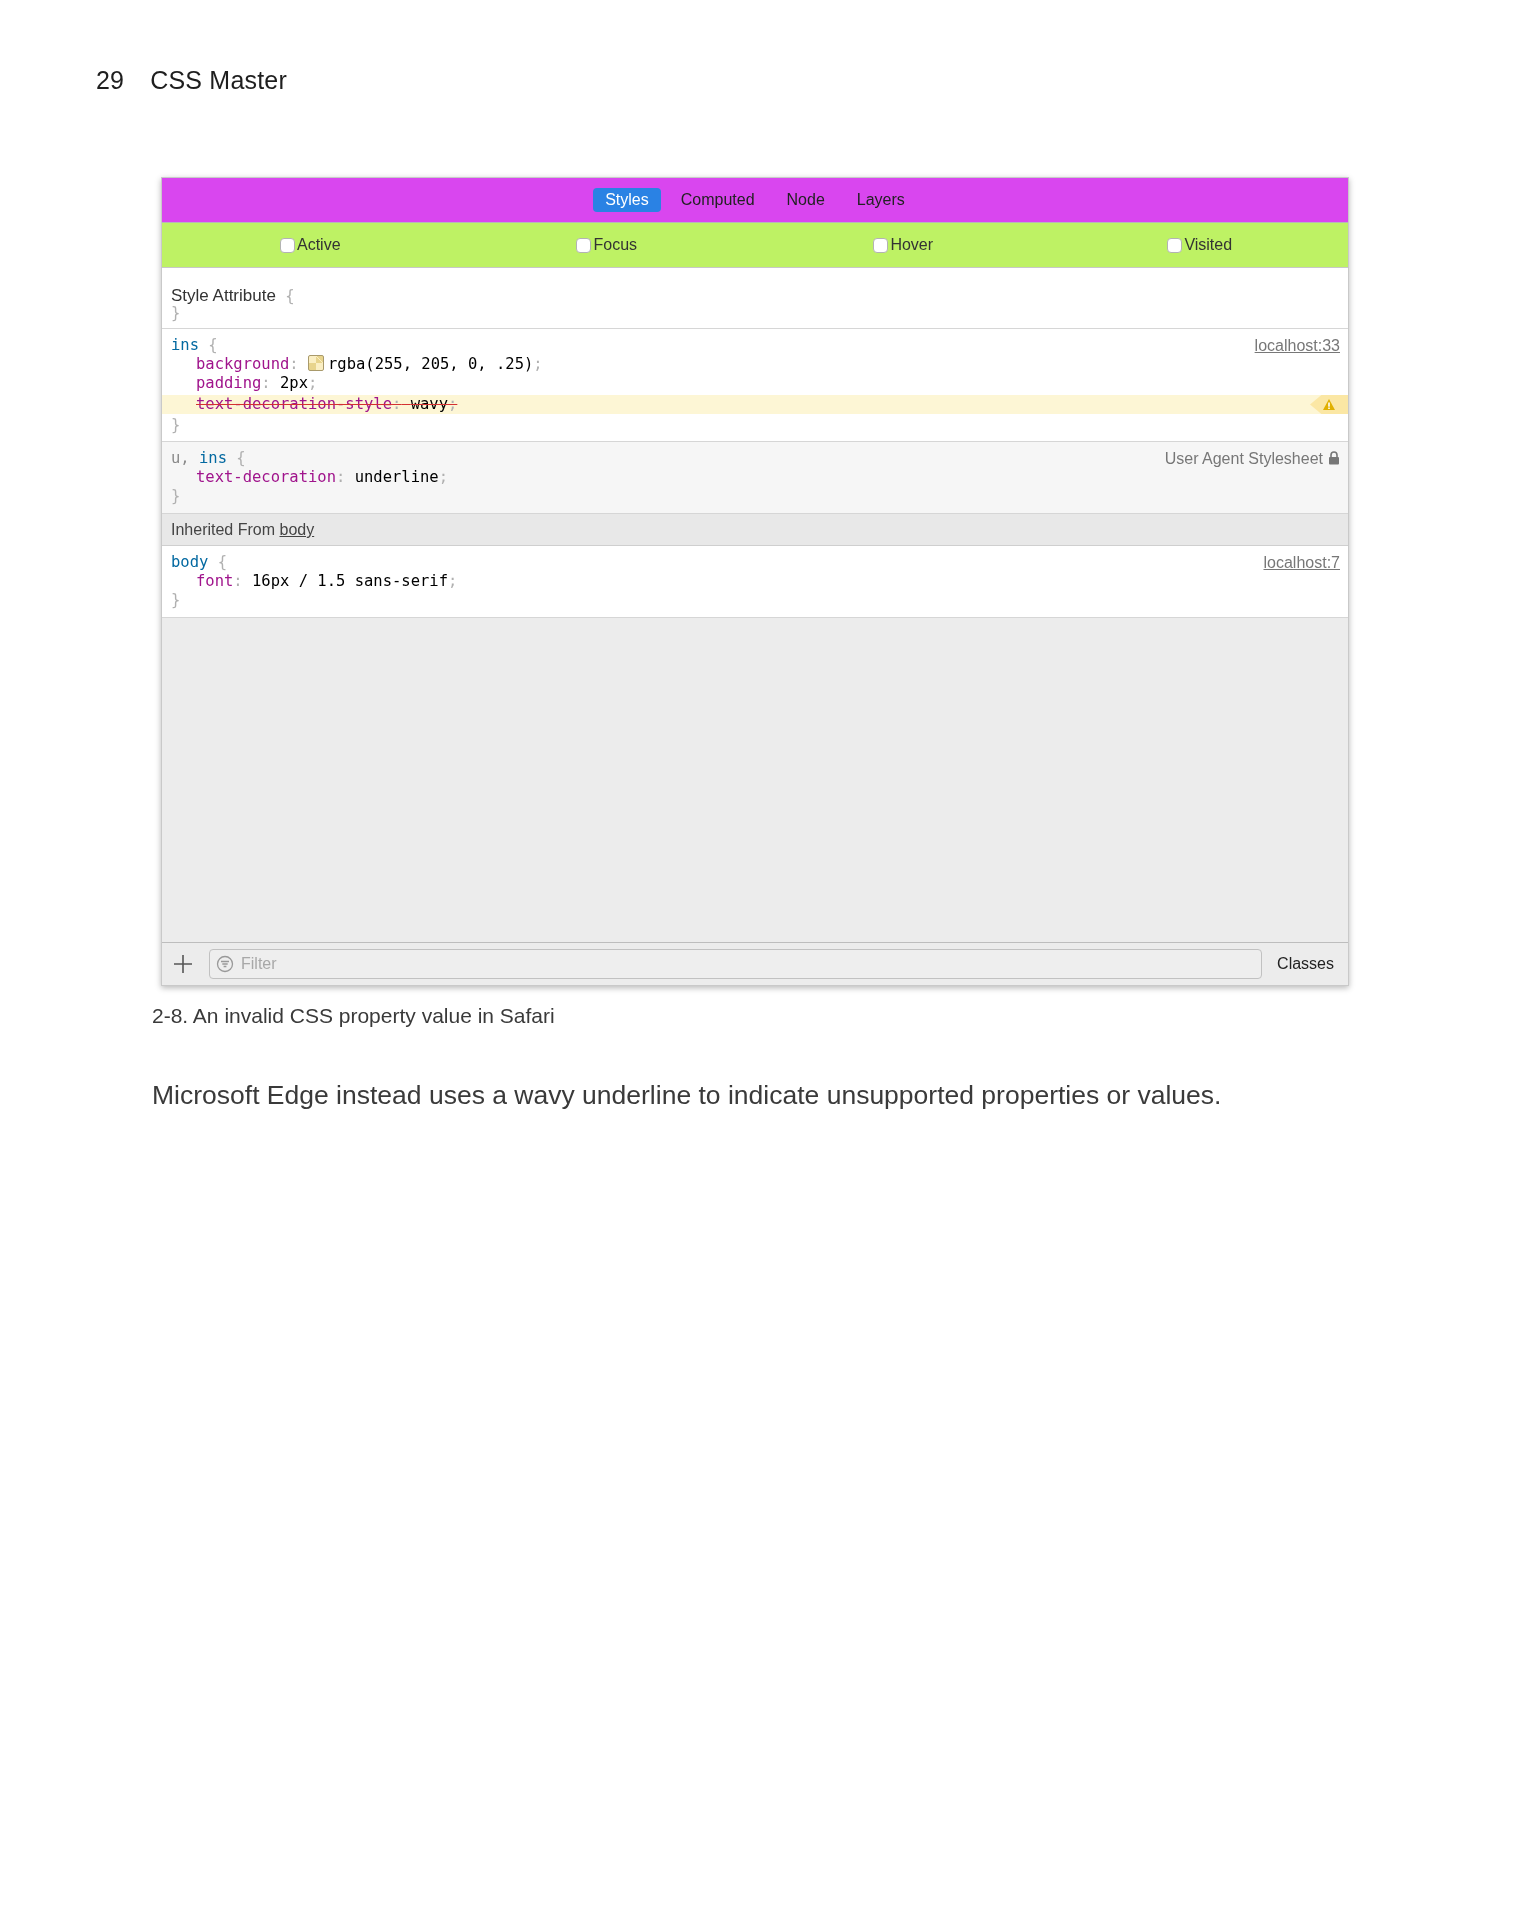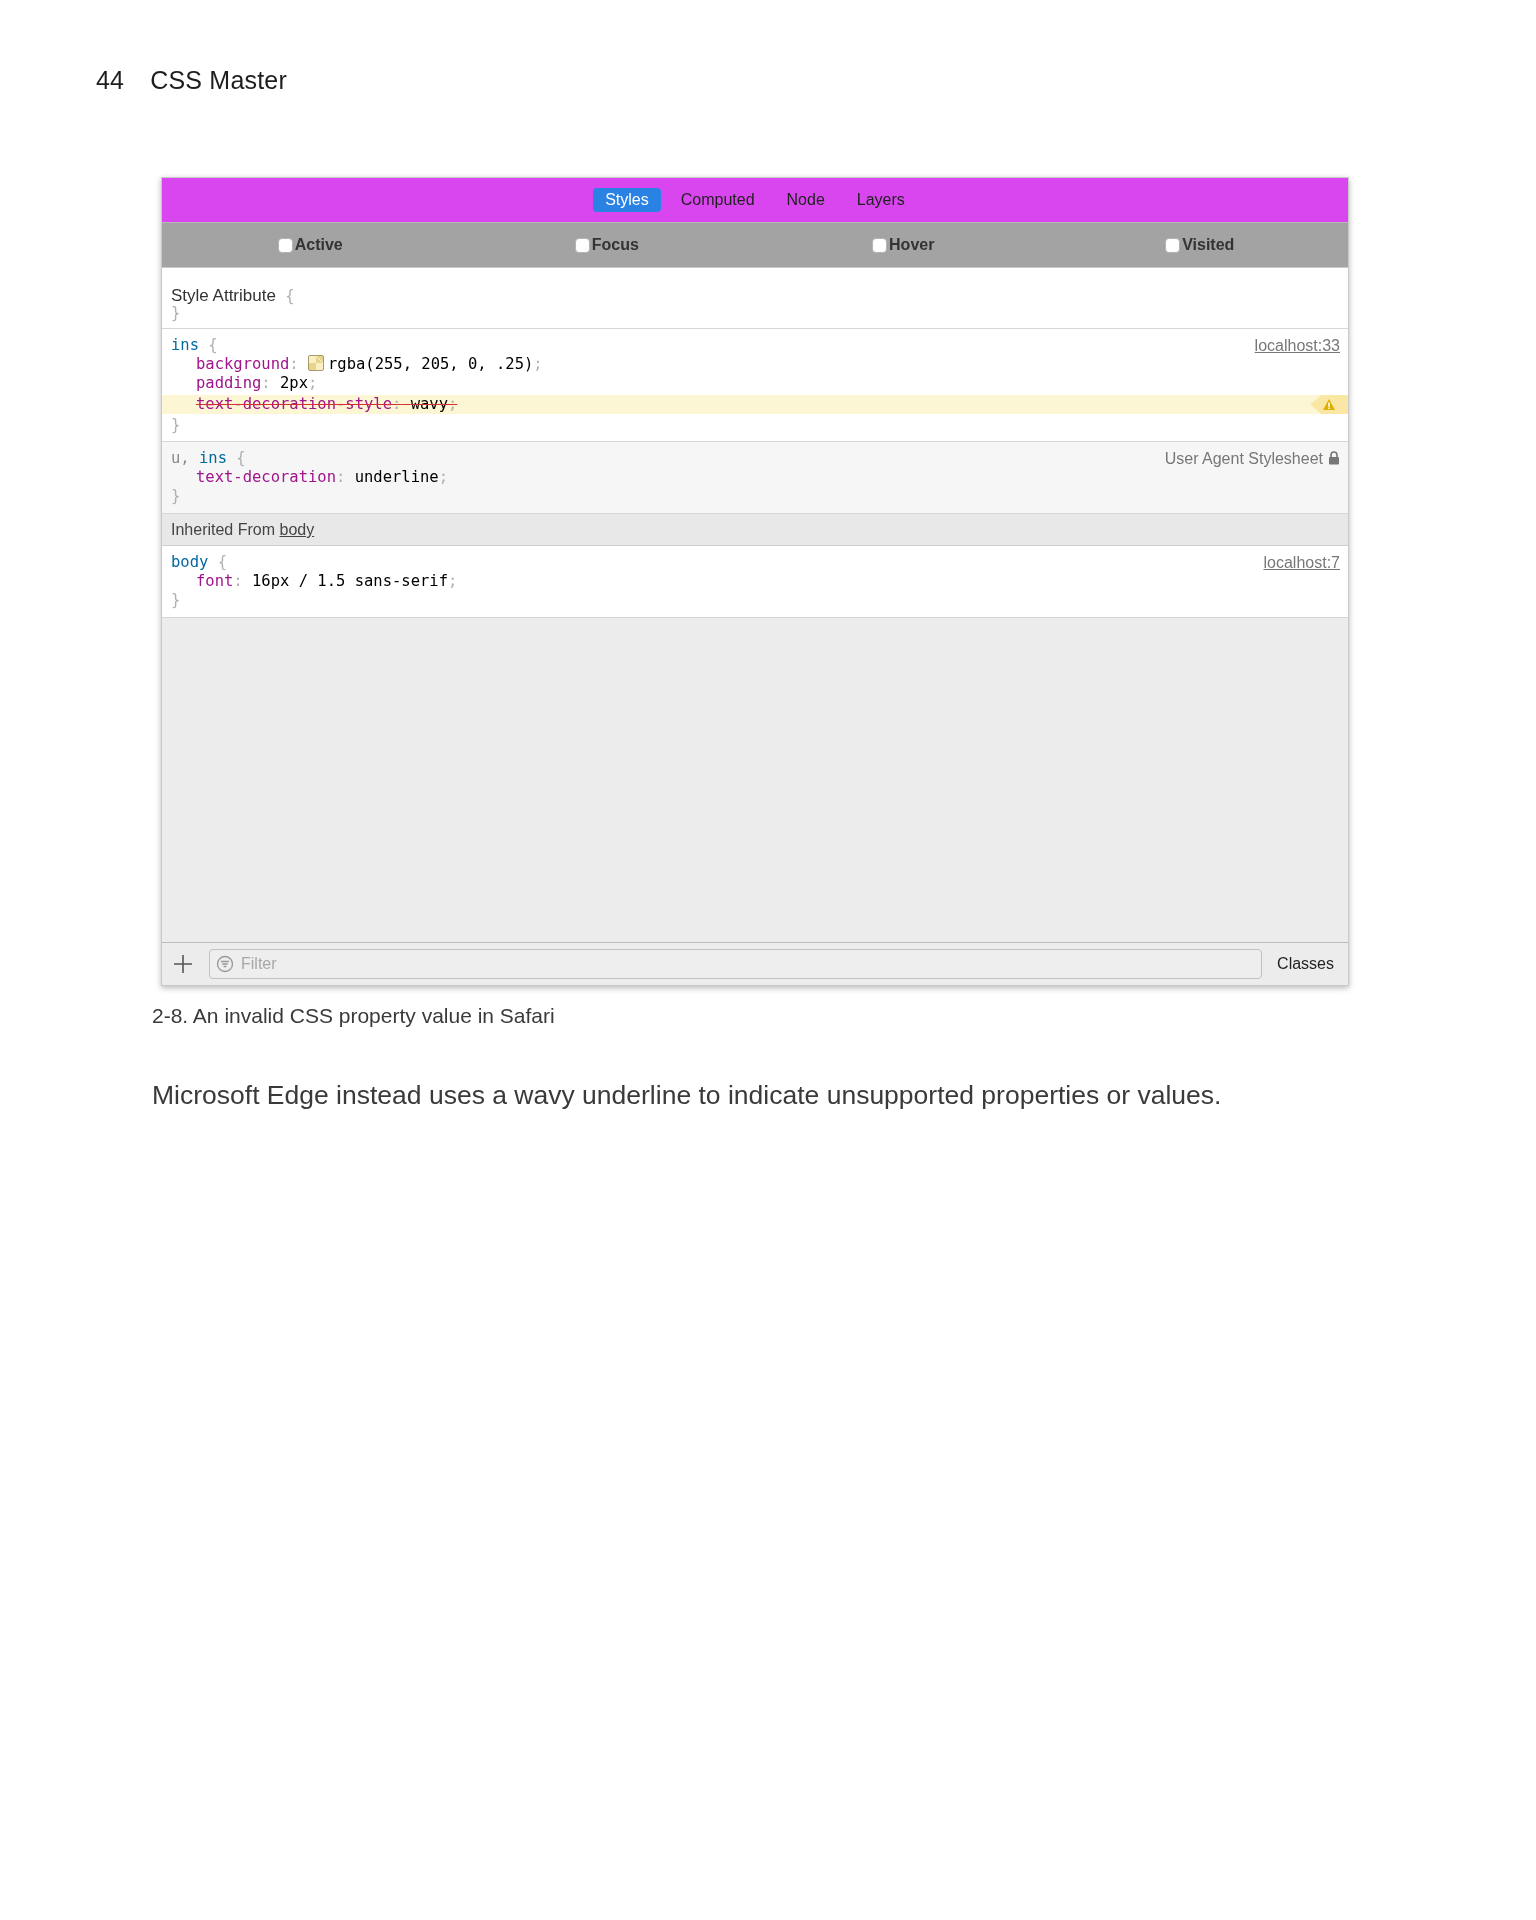--- a/index.html
+++ b/index.html
@@ -6,21 +6,21 @@
   body { width:1536px; height:1920px; position:relative; overflow:hidden; font-family:"Liberation Sans", sans-serif; color:#222; }
 
   .page-header { position:absolute; left:96px; top:66px; font-size:25px; color:#1e1e1e; display:flex; gap:26px; letter-spacing:0.2px; }
 
   .panel { position:absolute; left:161px; top:177px; width:1188px; height:809px; background:#ececec; border:1px solid #c9c9c9; box-shadow:0 2px 6px rgba(0,0,0,0.28); box-sizing:border-box; }
 
   .tabbar { height:44px; border-bottom:1px solid #b7b7b7; display:flex; justify-content:center; align-items:center; gap:8px; background:#d946ef; }
   .tab { font-size:16px; color:#222; padding:3px 12px; border-radius:4px; cursor:pointer; }
   .tab.active { background:#2a82e4; color:#fff; }
 
-  .pseudo-bar { height:44px; border-bottom:1px solid #c8c8c8; display:flex; align-items:center; background:#a3a3a3;font-weight:bold; }
+  .pseudo-bar { height:44px; border-bottom:1px solid #c8c8c8; display:flex; align-items:center; background:#bef264; }
   .pseudo { flex:1; display:flex; justify-content:center; align-items:center; font-size:16px; color:#333; gap:2px; }
   .checkbox { width:15px; height:15px; border:1px solid #b3b3b3; border-radius:4px; background:#fff; box-sizing:border-box; display:inline-block; }
 
   .rule { position:relative; border-bottom:1px solid #d6d6d6; padding:7px 9px 6px 9px; font-family:"DejaVu Sans Mono", monospace; font-size:15.5px; line-height:19px; }
   .rule.white { background:#ffffff; }
   .rule.grey { background:#f6f6f6; }
   .rule .sel { color:#0369a1; }
   .rule .punct { color:#b0b0b0; }
   .rule .prop { color:#a0148c; }
   .rule .val { color:#000; }
@@ -50,21 +50,21 @@
   .filter input::placeholder { color:#a8a8a8; }
   .classes-btn { font-size:16px; color:#222; padding:0 14px 0 15px; cursor:pointer; }
 
   .caption { position:absolute; left:152px; top:1004px; font-size:21px; color:#3a3a3a; }
   .paragraph { position:absolute; left:152px; top:1080px; font-size:26.5px; color:#3a3a3a; }
 </style>
 </head>
 <body>
 
 <div class="page-header">
-  <span>44</span>
+  <span>29</span>
   <span>CSS Master</span>
 </div>
 
 <div class="panel">
 
   <div class="tabbar">
     <span class="tab active">Styles</span>
     <span class="tab">Computed</span>
     <span class="tab">Node</span>
     <span class="tab">Layers</span>

